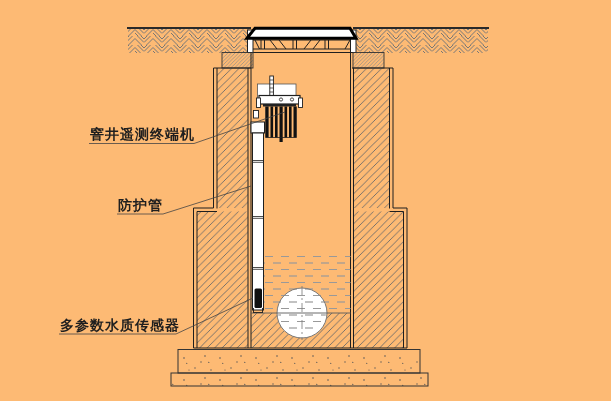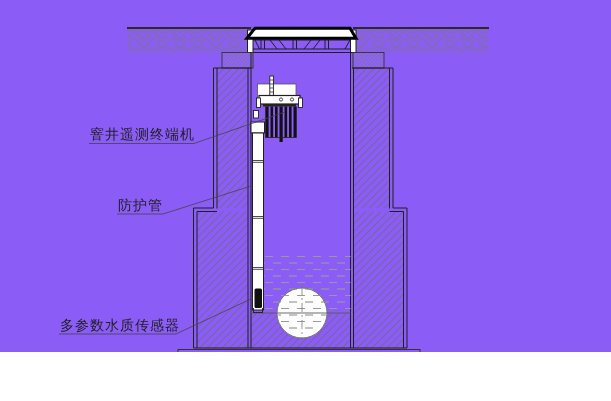--- a/index.html
+++ b/index.html
@@ -1,21 +1,22 @@
 <!DOCTYPE html>
 <html><head>
 <meta charset="utf-8">
 <style>
   html,body{margin:0;padding:0;background:#fff;}
   .canvas{
     position:relative;
-    width:611px;height:352px;
-    background:#8b5cf6;
+    width:611px;height:401px;
+    background:#fdba74;
     font-family:"DejaVu Sans","Liberation Sans",sans-serif;
     overflow:hidden;
+    font-weight:bold;
   }
   svg{display:block}
   .lbl{
     font-family:"DejaVu Sans","Liberation Sans",sans-serif;
     font-size:14px;
     letter-spacing:1px;
     fill:#1f1f1f;
   }
 </style>
 </head>

